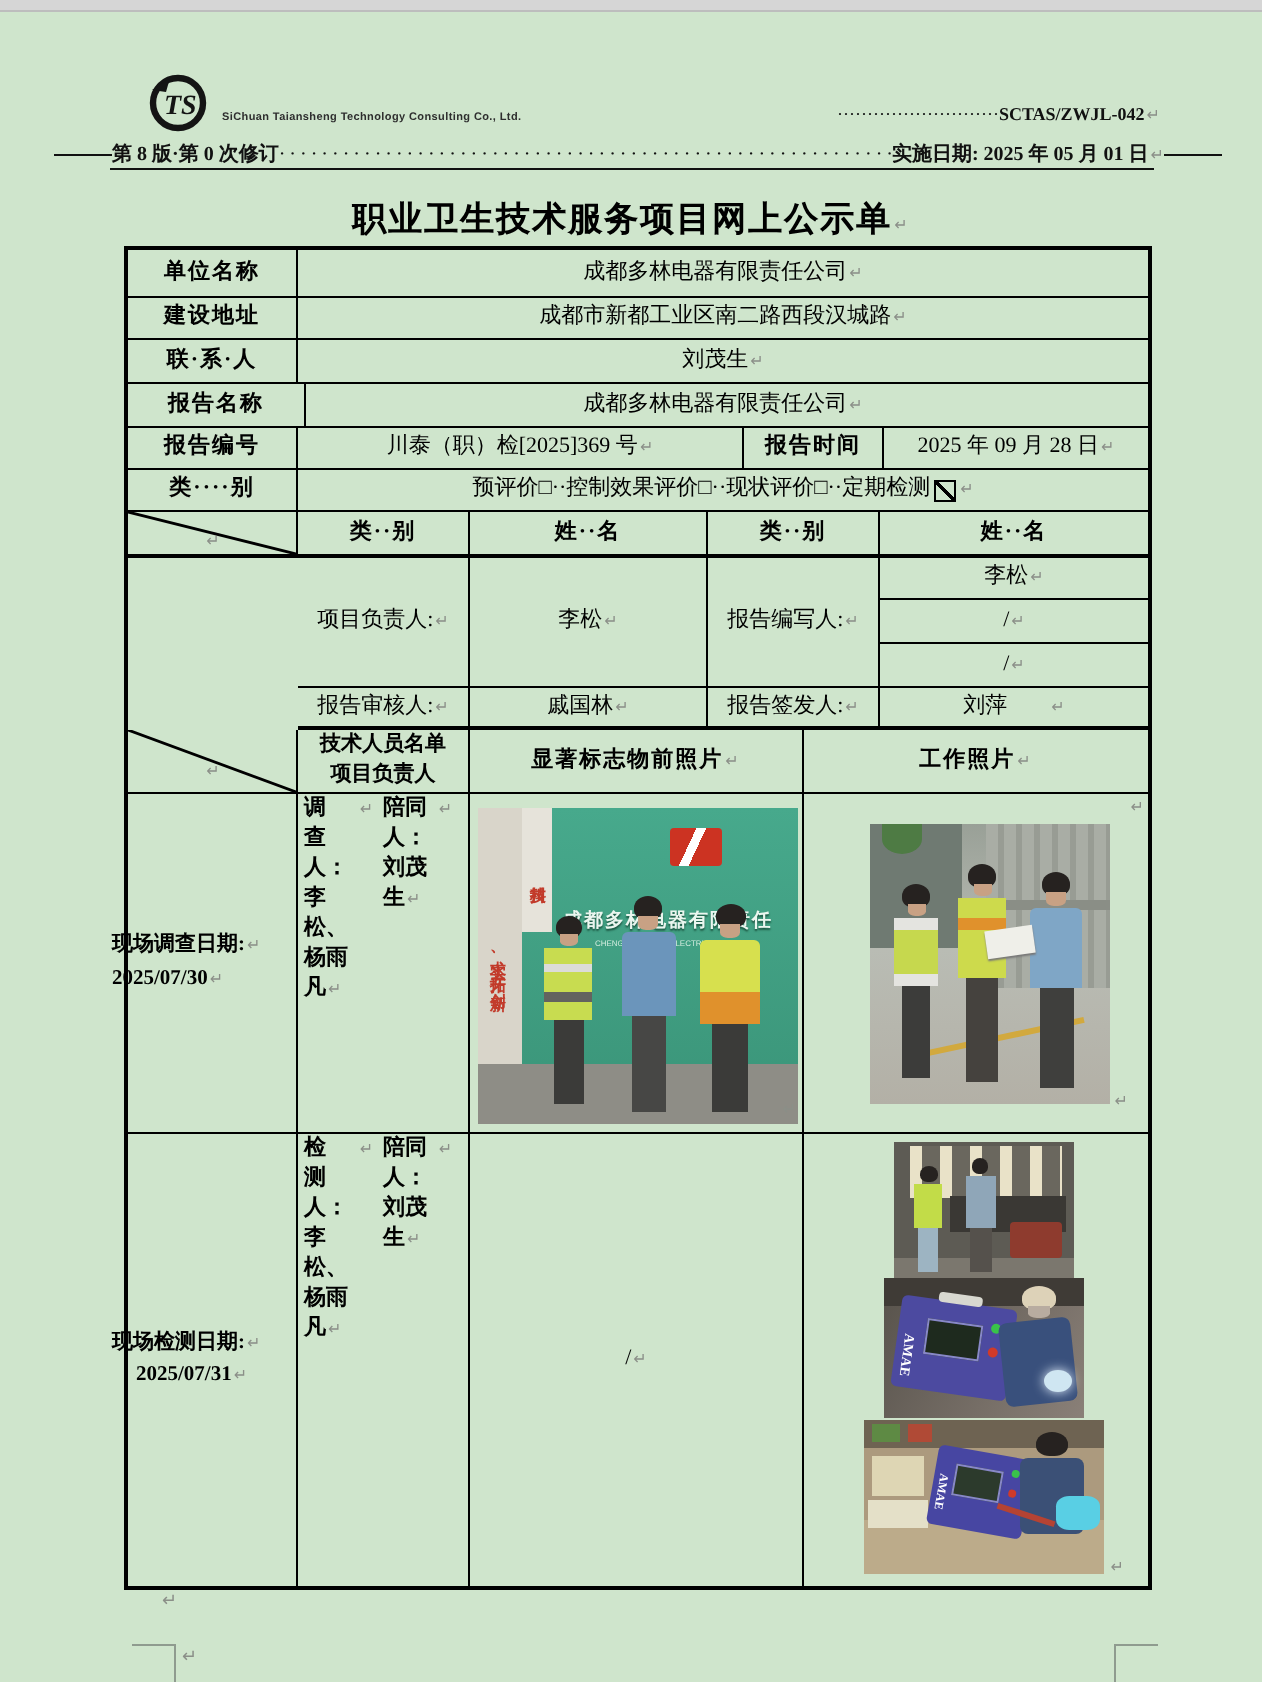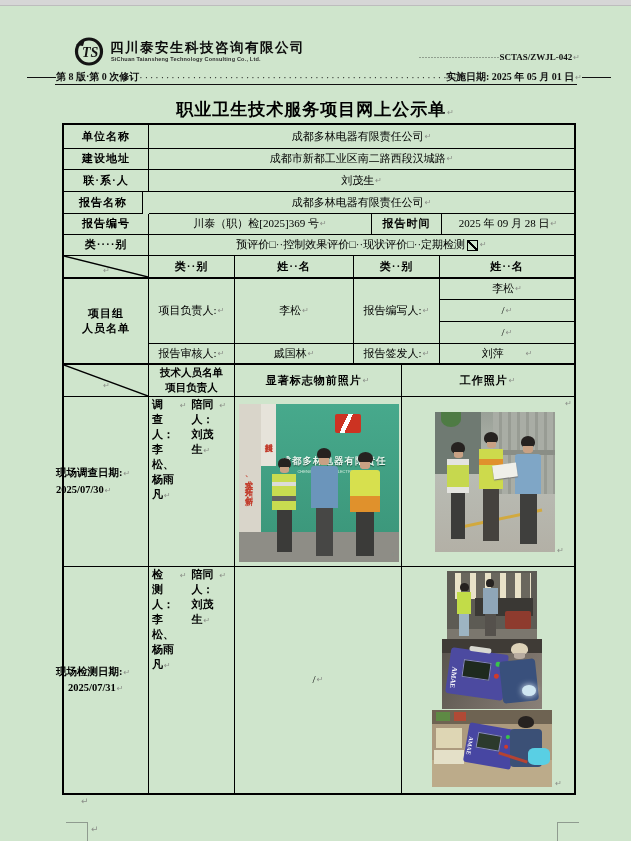--- a/index.html
+++ b/index.html
@@ -44,21 +44,20 @@
 <body>
 <div id="screen">
 
 <div class="abs" style="left:0;top:0;width:631px;height:5px;background:#d6d6d6;border-bottom:1px solid #bdbdbd;"></div>
 
 <svg class="abs" style="left:72px;top:36px;" width="34" height="31" viewBox="0 0 34 31">
   <circle cx="17" cy="15.5" r="12.5" fill="none" stroke="#141414" stroke-width="3.2"></circle>
   <path d="M4 9 L13 3 L11 10 Z" fill="#141414"></path>
   <text x="10" y="21" font-size="14" font-weight="bold" font-style="italic" fill="#141414" font-family="Liberation Serif,serif">TS</text>
 </svg>
-<div class="abs co-cn" style="left:110px;top:39px;">四川泰安生科技咨询有限公司</div>
 <div class="abs co-en" style="left:111px;top:56px;">SiChuan Taiansheng Technology Consulting Co., Ltd.</div>
 <div class="abs code-line" style="left:290px;top:52px;width:290px;"><span>···························</span><span style="font-weight:bold;">SCTAS/ZWJL-042</span><span class="pm">↵</span></div>
 
 <div class="abs rev-line" style="left:27px;top:70px;width:584px;">
   <div class="dash" style="width:29px;"></div>
   <span>第 8 版·第 0 次修订</span>
   <span class="middots">·········································································</span>
   <span>实施日期: 2025 年 05 月 01 日</span>
   <span class="pm">↵</span>
   <div class="dash" style="width:29px;"></div>
@@ -80,21 +79,21 @@
         <span>成都市新都工业区南二路西段汉城路</span>
         <span class="pm">↵</span>
       </div>
 
   <div class="c lbl" style="left:0;top:45px;width:85px;height:22px;">联·系·人</div>
   <div class="c nobr" style="left:85px;top:45px;width:425px;height:22px;">
         <span>刘茂生</span>
         <span class="pm">↵</span>
       </div>
 
-  <div class="c lbl" style="left:0;top:67px;width:79px;height:22px;">报告名称</div>
+  <div class="c lbl" style="left:0;top:67px;width:89px;height:22px;">报告名称</div>
   <div class="c nobr" style="left:85px;top:67px;width:425px;height:22px;">
         <span>成都多林电器有限责任公司</span>
         <span class="pm">↵</span>
       </div>
 
   <div class="c lbl" style="left:0;top:89px;width:85px;height:21px;">报告编号</div>
   <div class="c" style="left:85px;top:89px;width:223px;height:21px;">
         <span>川泰（职）检[2025]369 号</span>
         <span class="pm">↵</span>
       </div>
@@ -115,24 +114,20 @@
     <svg class="diag-svg" viewBox="0 0 100 100" preserveAspectRatio="none">
           <line x1="0" y1="0" x2="100" y2="100" stroke="#000" stroke-width="1.4" vector-effect="non-scaling-stroke"></line>
         </svg>
     <span class="pm" style="margin-top:8px;">↵</span>
   </div>
   <div class="c lbl thickb" style="left:85px;top:131px;width:86px;height:23px;">类··别</div>
   <div class="c lbl thickb" style="left:171px;top:131px;width:119px;height:23px;">姓··名</div>
   <div class="c lbl thickb" style="left:290px;top:131px;width:86px;height:23px;">类··别</div>
   <div class="c lbl thickb nobr" style="left:376px;top:131px;width:134px;height:23px;">姓··名</div>
 
-  <div class="c lbl thickb two-line" style="left:0;top:154px;width:85px;height:86px;flex-direction:column;">
-    <div>项目组</div>
-    <div>人员名单</div>
-  </div>
   <div class="c" style="left:85px;top:154px;width:86px;height:65px;">
         <span>项目负责人:</span>
         <span class="pm">↵</span>
       </div>
   <div class="c" style="left:171px;top:154px;width:119px;height:65px;">
         <span>李松</span>
         <span class="pm">↵</span>
       </div>
   <div class="c" style="left:290px;top:154px;width:86px;height:65px;">
         <span>报告编写人:</span>

